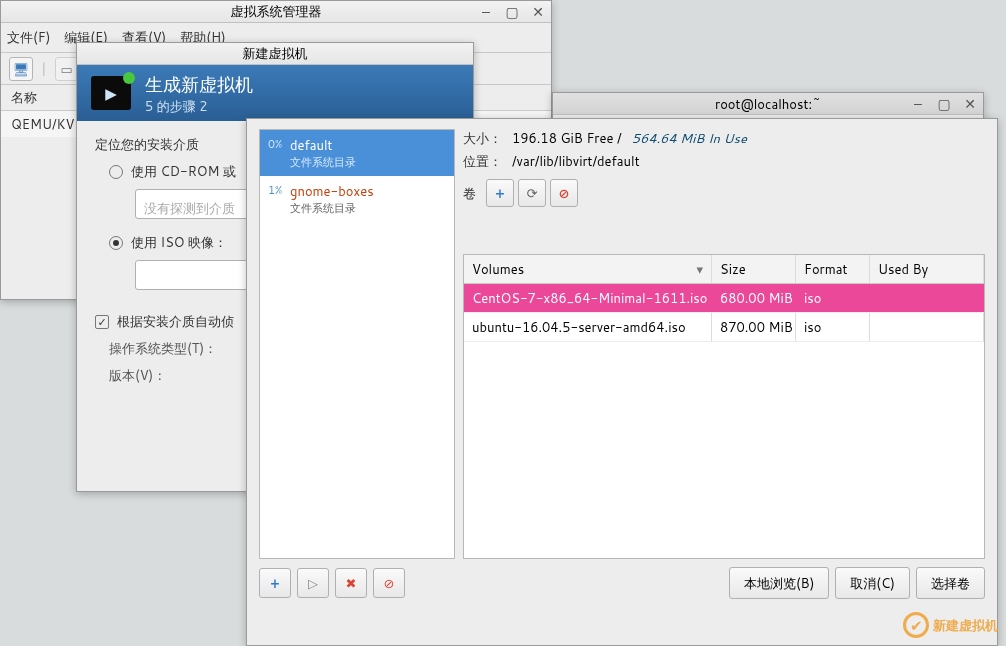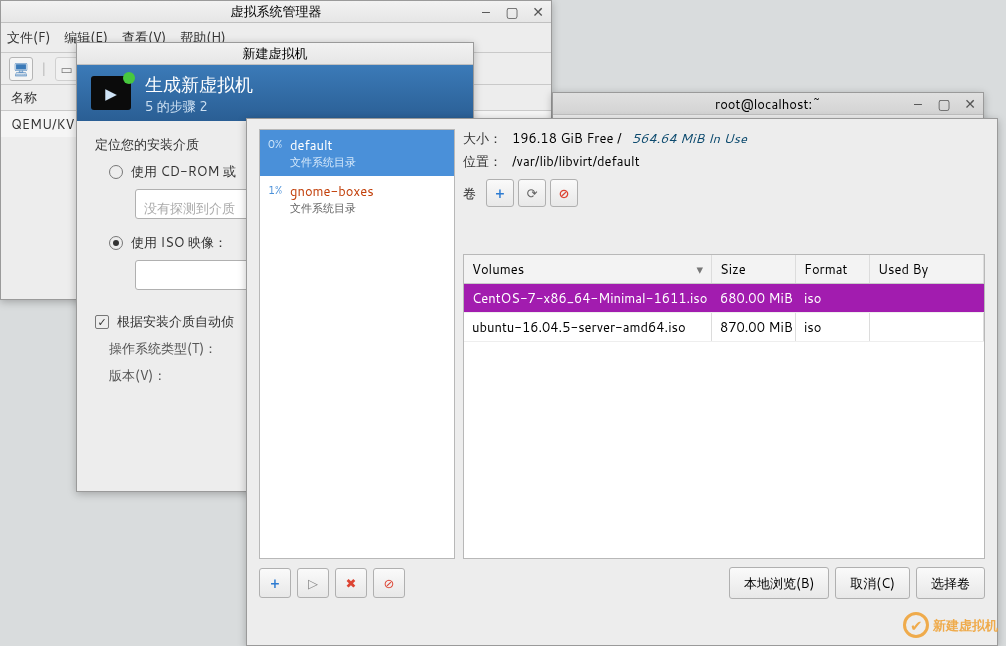--- a/index.html
+++ b/index.html
@@ -52,21 +52,21 @@
 .vol-toolbar{ display:flex; align-items:center; gap:4px; margin:4px 0 6px 0;}
 .sqbtn{ width:28px;height:28px;border:1px solid #b0b0b0;border-radius:3px;background:linear-gradient(#fafafa,#e8e8e8);display:flex;align-items:center;justify-content:center;cursor:pointer;}
 .vol-table{ flex:1; border:1px solid #b8b8b8; background:white; display:flex; flex-direction:column; overflow:hidden;margin-top:41px;}
 .vh-row{ display:flex; border-bottom:1px solid #c9c9c9; background:#f3f3f3;}
 .vcell{ padding:5px 8px; border-right:1px solid #dcdcdc; overflow:hidden; text-overflow:ellipsis; white-space:nowrap; display:flex; align-items:center;}
 .vc-name{ flex:0 0 248px;}
 .vc-size{ flex:0 0 84px;}
 .vc-fmt{ flex:0 0 74px;}
 .vc-used{ flex:1;}
 .vrow{ display:flex; border-bottom:1px solid #eee;}
-.vrow.sel{ background:#a21caf; color:white; }
+.vrow.sel{ background:#ec4899; color:white; }
 .vrow.sel .vcell{ border-right-color: transparent;}
 .footer-row{ display:flex; justify-content:space-between; align-items:center;}
 .bbar{ display:flex; gap:6px;}
 .bbar .sqbtn{ width:32px;height:30px;}
 
 
 .term-title { background: linear-gradient(#e0e0e0,#d3d3d3); }
 
 .inuse{ font-style:italic; color:#0c4a6e;}
 .watermark{ position:absolute; right:8px; bottom:8px; color:#f0a030; font-size:18px; font-weight:bold; opacity:0.85; display:flex; align-items:center; gap:4px;}

